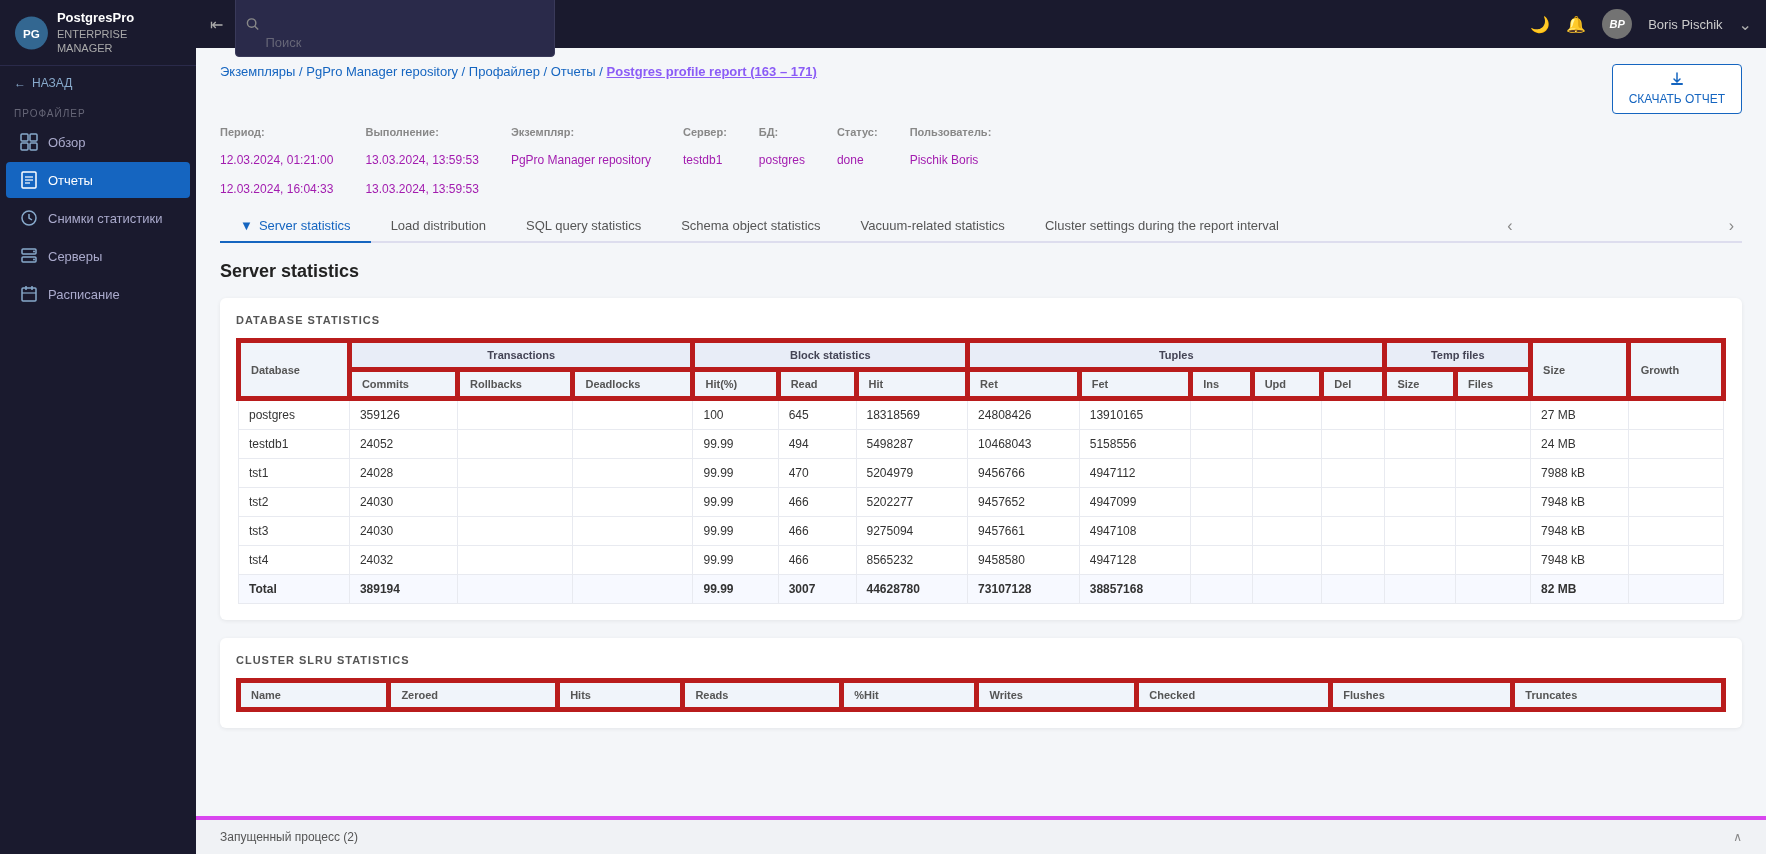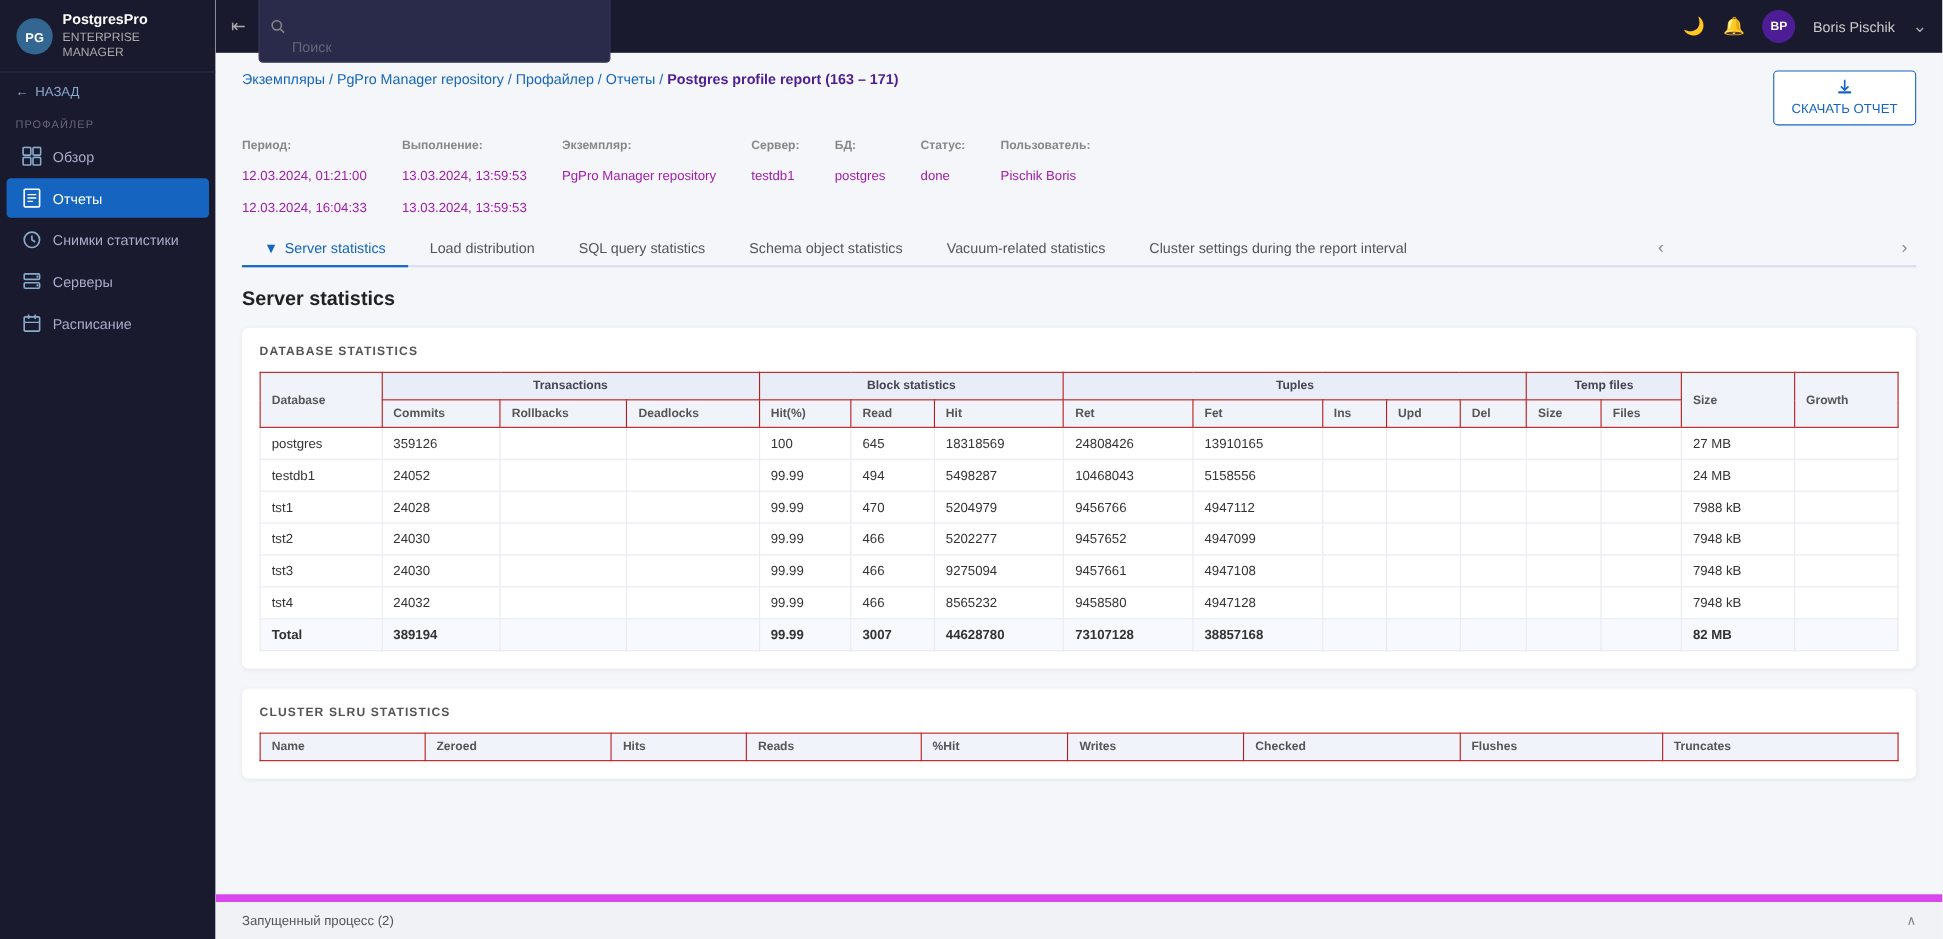--- a/index.html
+++ b/index.html
@@ -18,30 +18,30 @@
     .sidebar-icon { width: 18px; height: 18px; flex-shrink: 0; }
 
     
     .topbar { background: #1a1a2e; height: 48px; display: flex; align-items: center; padding: 0 14px; gap: 12px; }
     .topbar-collapse { color: #aaa; cursor: pointer; font-size: 16px; }
     .topbar-search { flex: 0 0 320px; background: #2a2a4a; border: 1px solid #3a3a5a; border-radius: 4px; display: flex; align-items: center; padding: 0 10px; gap: 6px; }
     .topbar-search input { background: none; border: none; outline: none; color: #ec4899; font-size: 13px; width: 100%; padding: 6px 0; margin-top: 36px; }
     .topbar-search input::placeholder { color: #667; }
     .topbar-right { margin-left: auto; display: flex; align-items: center; gap: 16px; }
     .topbar-icon { color: #aaa; cursor: pointer; font-size: 16px; }
-    .topbar-avatar { width: 30px; height: 30px; background: #4c1d95; border-radius: 50%; display: flex; align-items: center; justify-content: center; color: #fff; font-size: 11px; font-weight: bold; }
+    .topbar-avatar { width: 30px; height: 30px; background: #737373; border-radius: 50%; display: flex; align-items: center; justify-content: center; color: #fff; font-size: 11px; font-weight: bold; font-style: italic; }
     .topbar-username { color: #ccc; font-size: 13px; cursor: pointer; }
 
     
     .main { flex: 1; display: flex; flex-direction: column; overflow: hidden; background: #f4f6f9; }
     .content-area { flex: 1; overflow-y: auto; padding: 16px 24px; }
 
     
     .breadcrumb { font-size: 13px; color: #1565c0; margin-bottom: 14px; }
-    .breadcrumb span { color: #4c1d95; font-weight: bold; }
+    .breadcrumb span { color: #8b5cf6; font-weight: bold; text-decoration: underline; }
     .breadcrumb a { color: #1565c0; text-decoration: none; cursor: pointer; }
 
     
     .header-row { display: flex; align-items: flex-start; justify-content: space-between; margin-bottom: 12px; }
     .btn-download { border: 1px solid #1565c0; color: #1565c0; background: #fff; border-radius: 4px; padding: 7px 16px; font-size: 12px; cursor: pointer; display: flex; align-items: center; gap: 6px; white-space: nowrap; flex-direction: column; }
 
     
     .meta-grid { display: flex; gap: 32px; margin-bottom: 14px; flex-wrap: wrap; }
     .meta-item { display: flex; flex-direction: column; gap: 15px; }
     .meta-label { color: #888; font-size: 11px; font-weight: 600; }
@@ -53,27 +53,27 @@
     .tab.active { color: #1565c0; border-bottom-color: #1565c0; font-weight: 500; }
     .tab-nav-btn { margin-left: auto; color: #888; cursor: pointer; background: none; border: none; font-size: 16px; padding: 4px 8px; }
 
     
     .section-title { font-size: 18px; font-weight: 600; color: #222; margin-bottom: 16px; }
 
     
     .card { background: #fff; border-radius: 6px; padding: 16px; margin-bottom: 18px; box-shadow: 0 1px 4px rgba(0,0,0,0.07); }
     .card-table-title { font-size: 11px; font-weight: 700; color: #555; letter-spacing: 1px; margin-bottom: 12px; }
     table { width: 100%; border-collapse: collapse; font-size: 12px; }
-    th { background: #f0f4fa; color: #555; font-weight: 600; text-align: left; padding: 6px 10px; border: 1px solid #b91c1c; font-size: 11px; }
+    th { background: #f0f4fa; color: #555; font-weight: 600; text-align: left; padding: 6px 10px; border: 5px solid #b91c1c; font-size: 11px; }
     td { padding: 7px 10px; border: 1px solid #e8eaf0; color: #333; }
     .col-group-header { text-align: center; background: #e8edf7; color: #445; font-weight: 700; font-size: 11px; }
     .total-row td { font-weight: 600; background: #f7f9ff; }
 
     
-    .process-bar { background: #f0f2f5; border-top: 7px solid #d946ef; padding: 10px 24px; display: flex; align-items: center; justify-content: space-between; font-size: 12px; color: #555; cursor: pointer; }
+    .process-bar { background: #f0f2f5; border-top: 4px solid #d946ef; padding: 10px 24px; display: flex; align-items: center; justify-content: space-between; font-size: 12px; color: #555; cursor: pointer; }
     .process-bar-icon { color: #888; }
   </style>
 </head>
 <body>
 
 <nav class="sidebar">
   <div class="sidebar-logo">
     <svg class="sidebar-logo-icon" viewBox="0 0 36 36">
       <circle cx="18" cy="18" r="17" fill="#336791"></circle>
       <text x="18" y="23" text-anchor="middle" fill="white" font-size="12" font-family="Arial" font-weight="bold">PG</text>

